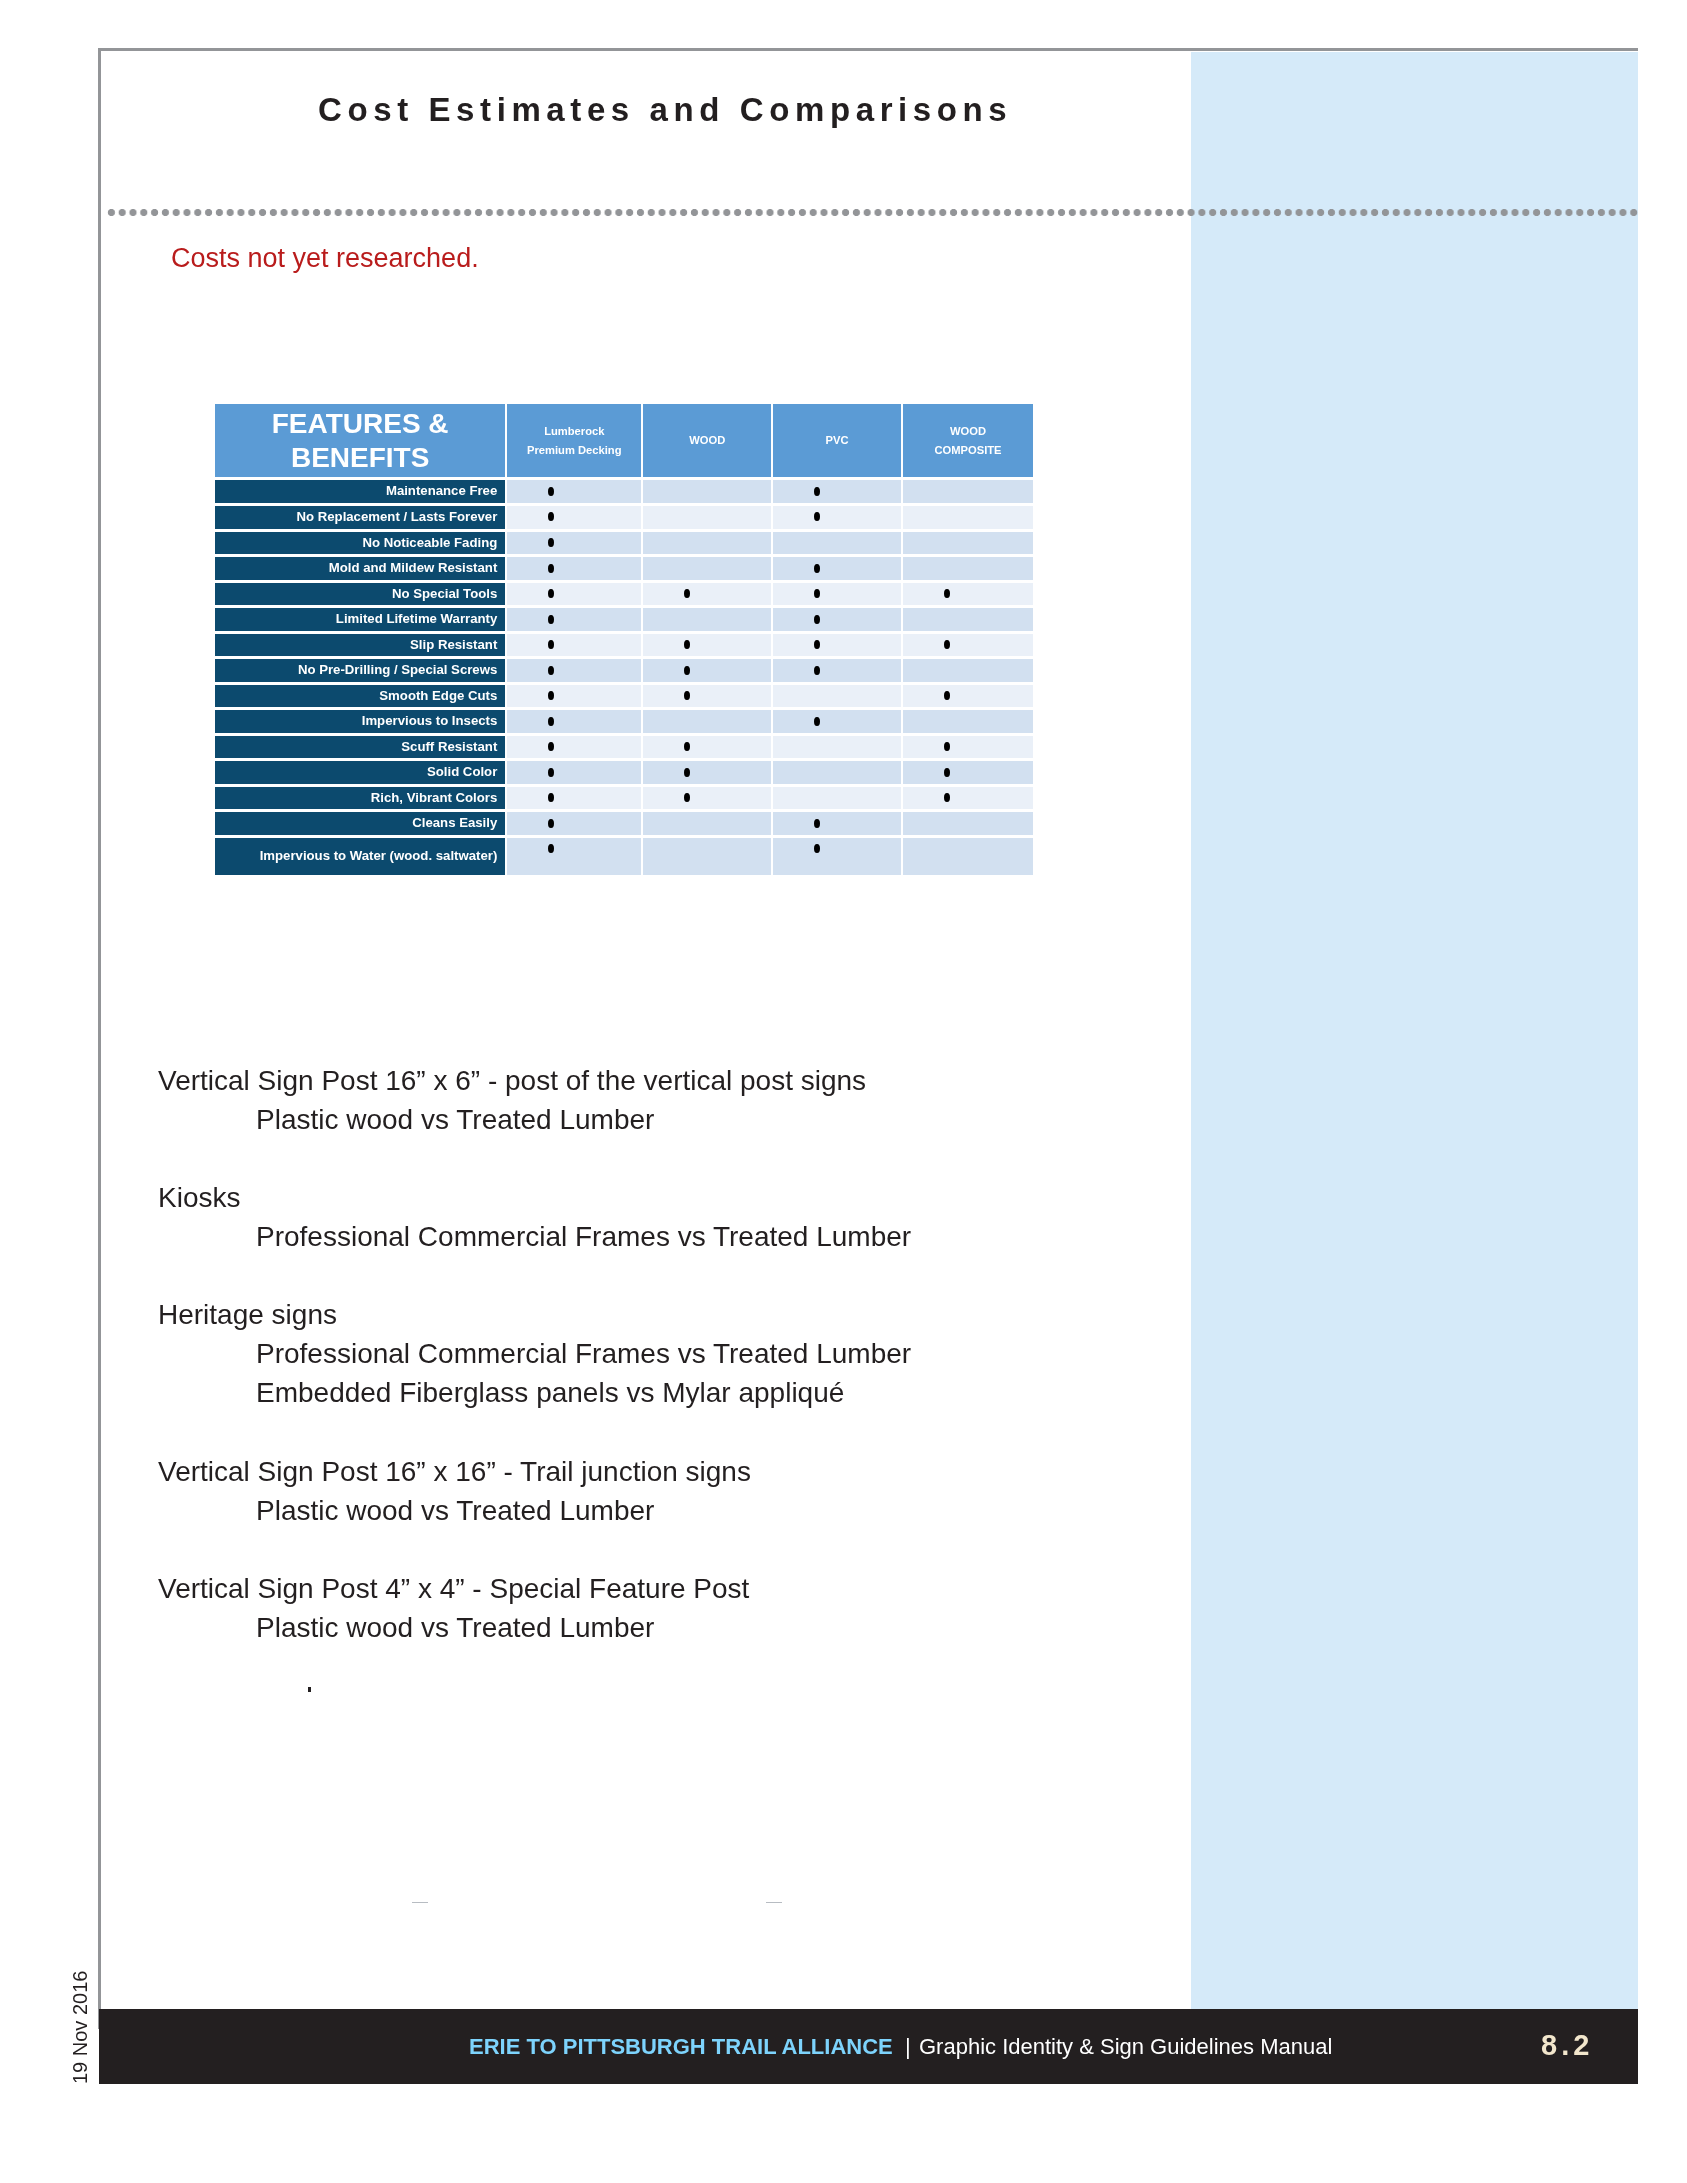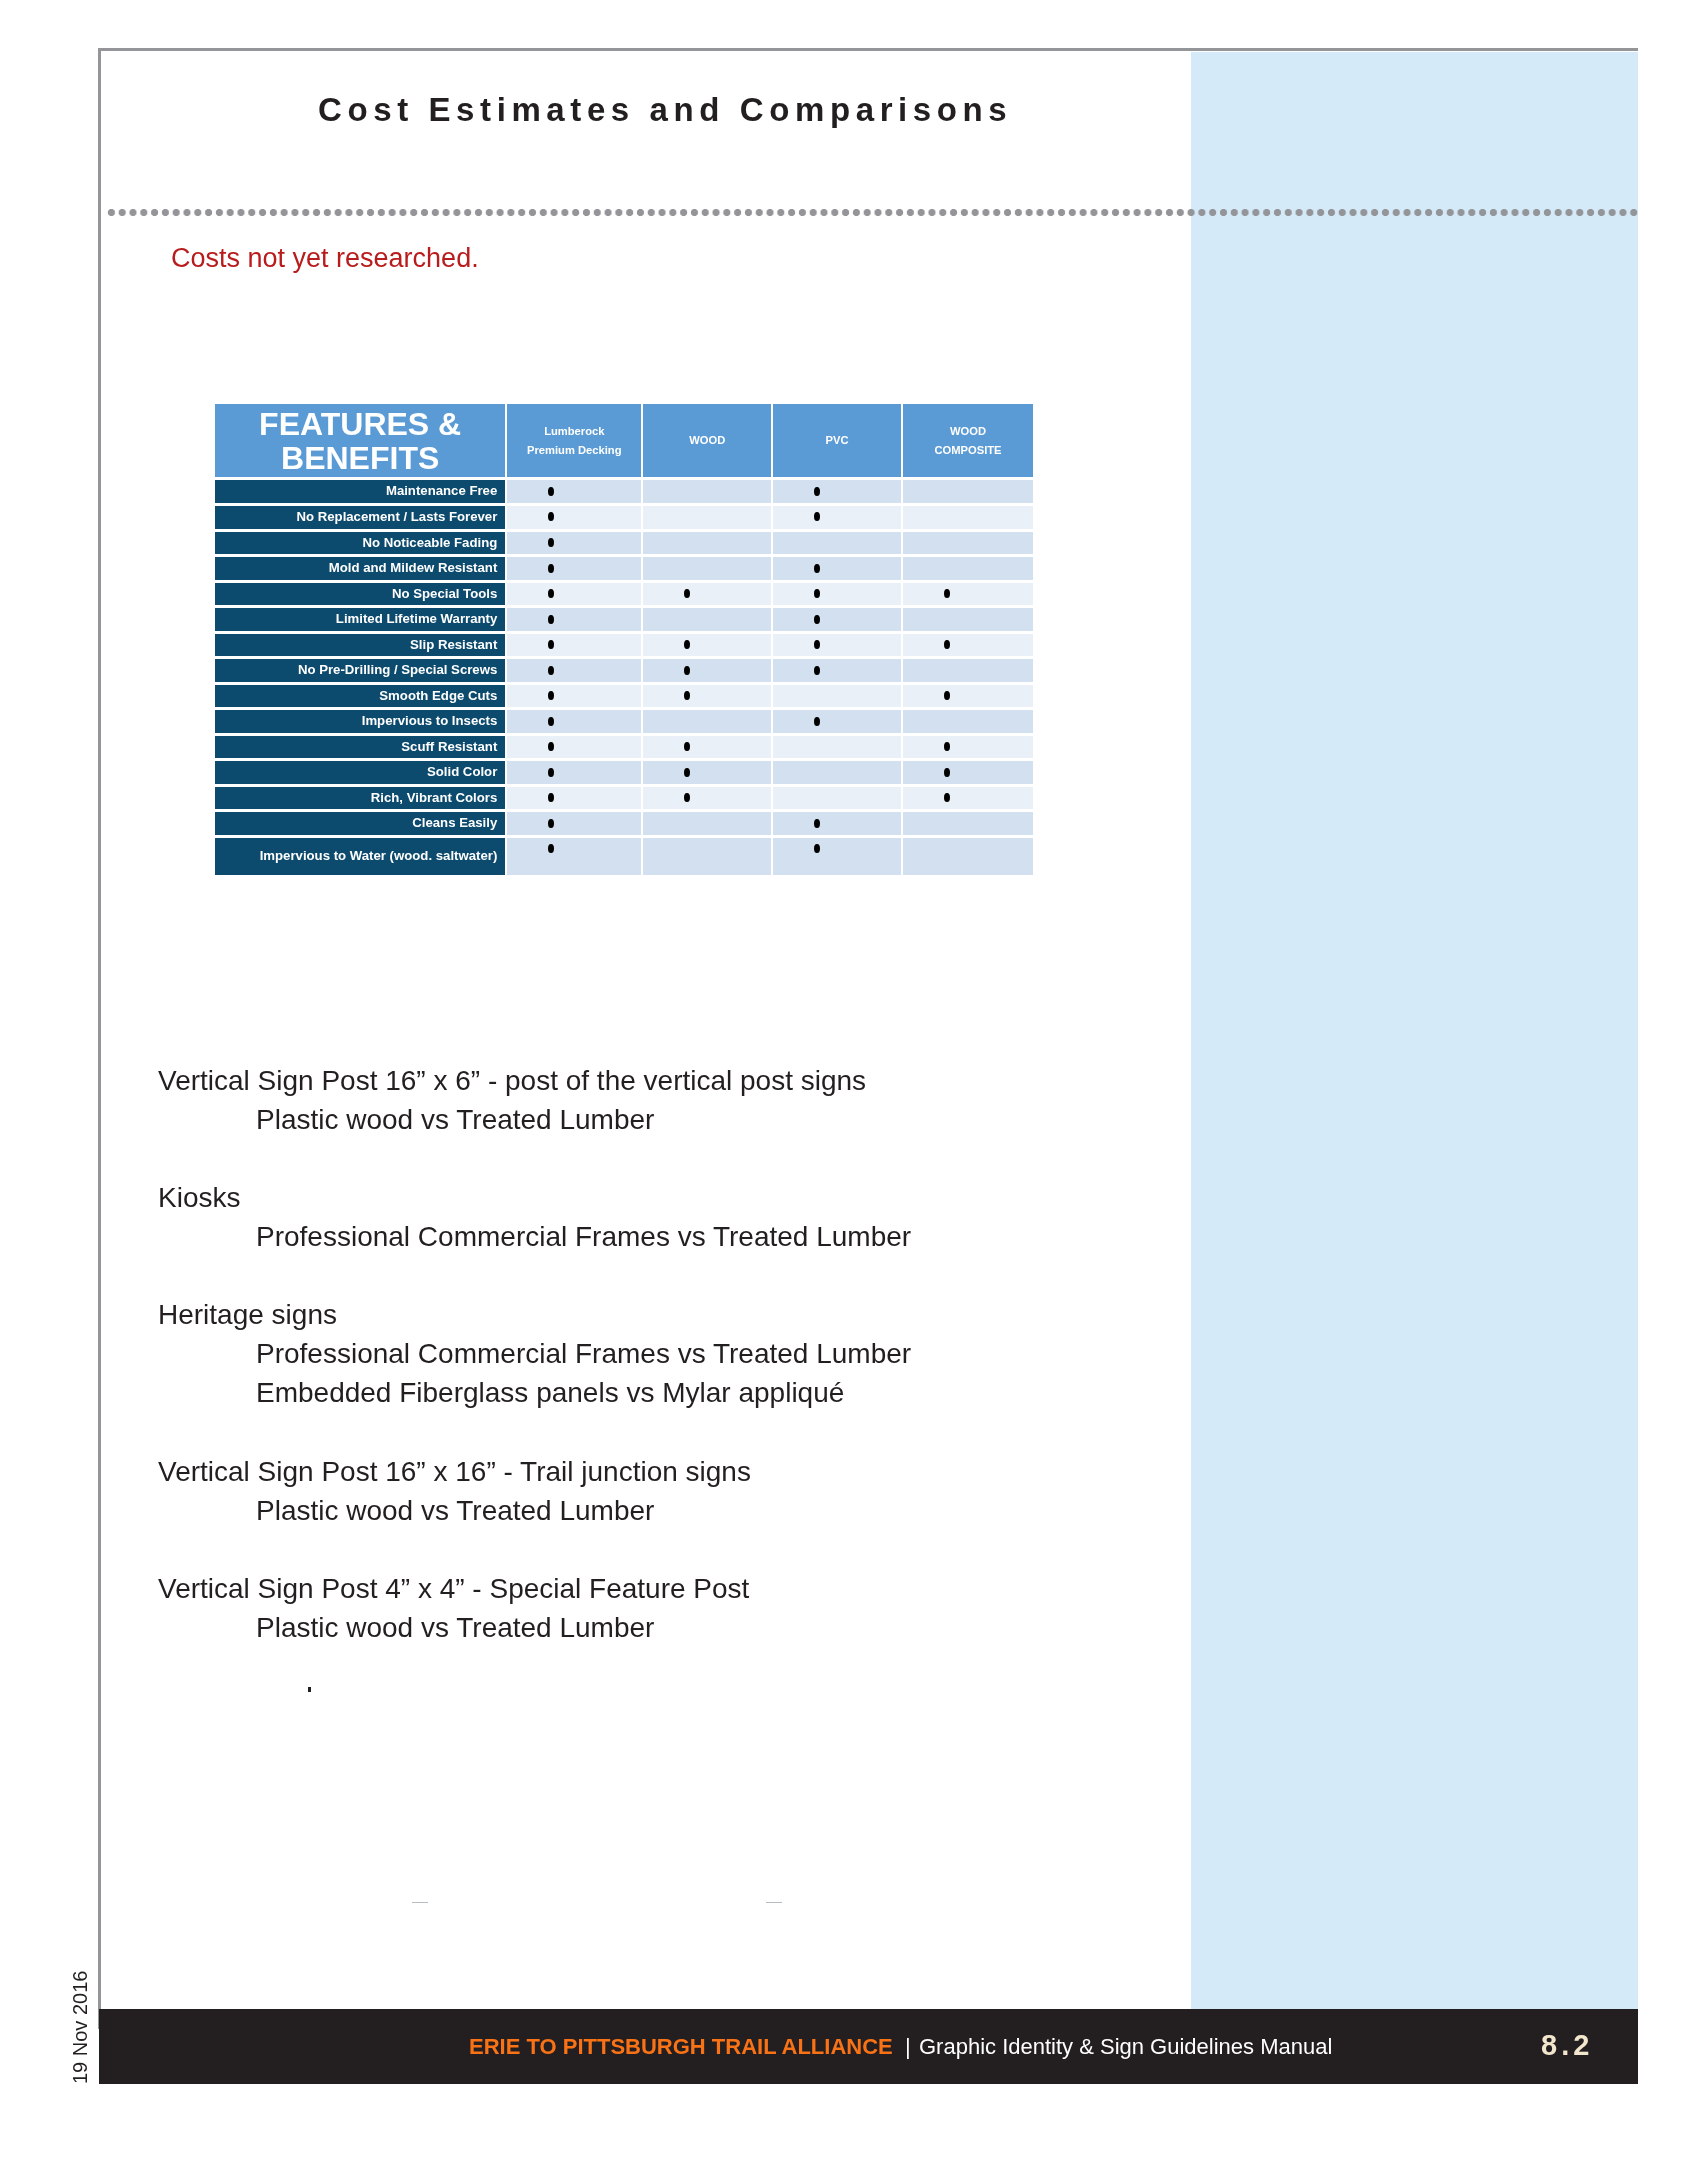--- a/index.html
+++ b/index.html
@@ -8,35 +8,35 @@
   .frame-left { position: absolute; left: 98px; top: 48px; width: 3.3px; height: 1981px; background: #939598; }
   .side-panel { position: absolute; left: 1191px; top: 52px; width: 1770px; max-width: 447px; height: 1958px; background: #d5eaf9; }
   .title { position: absolute; left: 318px; top: 91px; width: 741px; font-family: "Liberation Sans", sans-serif; font-weight: bold; font-size: 33px; letter-spacing: 5.6px; color: #231f20; white-space: nowrap; }
   .dots { position: absolute; left: 106px; top: 208px; width: 1532px; height: 9.3px;
           background-image: radial-gradient(circle, #939598 3.3px, transparent 4px);
           background-size: 10.8px 9.3px; background-repeat: repeat-x; }
   .note { position: absolute; left: 171px; top: 243px; font-family: "Liberation Sans", sans-serif; font-size: 27px; color: #b91c1c; }
 
   .features-table { position: absolute; left: 213px; top: 401px; width: 822px; border-collapse: separate; border-spacing: 2.6px 3.3px; font-family: "Liberation Sans", sans-serif; }
   .features-table th { background: #5b9bd5; color: #ffffff; font-weight: bold; vertical-align: middle; text-align: center; }
-  .features-table th.corner { font-size: 32px; line-height: 34px; width: 284px; height: 71px; }
+  .features-table th.corner { font-size: 28px; line-height: 34px; width: 284px; height: 71px; }
   .features-table th.col { font-size: 11.2px; line-height: 18.5px; }
   .features-table td.label { background: #0c4a6e; color: #ffffff; font-weight: bold; font-size: 13.2px; text-align: right; padding: 0 8px 0 5.3px; line-height: 20px; }
   .features-table td.cell { position: relative; }
   .features-table tr.odd td.cell { background: #d2e0f0; }
   .features-table tr.even td.cell { background: #eaf0f8; }
   .features-table td.cell .bullet { position: absolute; left: 41px; top: 6.6px; width: 6px; height: 9.3px; border-radius: 50%; background: #000; }
 
   .body-text { position: absolute; left: 150px; font-family: "Liberation Sans", sans-serif; font-size: 28px; color: #231f20; white-space: nowrap; margin-left: 8px; }
   .body-text.indent { left: 248px; }
   .stray-dot { position: absolute; left: 308px; top: 1687px; width: 3.3px; height: 4.6px; background: #231f20; }
   .tick { position: absolute; top: 1902px; width: 16px; height: 1.3px; background: #b7bcc2; }
 
   .footer { position: absolute; left: 99px; top: 2009px; width: 1539px; height: 75px; background: #231f20; }
-  .footer-org { position: absolute; left: 370px; top: 25px; font-size: 22px; font-weight: bold; color: #f97316; white-space: nowrap; }
+  .footer-org { position: absolute; left: 370px; top: 25px; font-size: 22px; font-weight: bold; color: #7dd3fc; white-space: nowrap; }
   .footer-sep { position: absolute; left: 806px; top: 25px; font-size: 22px; color: #ffffff; }
   .footer-sub { position: absolute; left: 820px; top: 25px; font-size: 22px; color: #ffffff; white-space: nowrap; }
   .footer-page { position: absolute; left: 1442px; top: 20px; font-size: 29px; font-weight: bold; letter-spacing: 4px; color: #f2e6cc; }
   .date-stamp { position: absolute; left: 69px; top: 2084px; transform-origin: 0 0; transform: rotate(-90deg); font-size: 20px; color: #231f20; white-space: nowrap; }
 </style>
 </head>
 <body>
 
 <div class="frame-top"></div>
 <div class="frame-left"></div>

